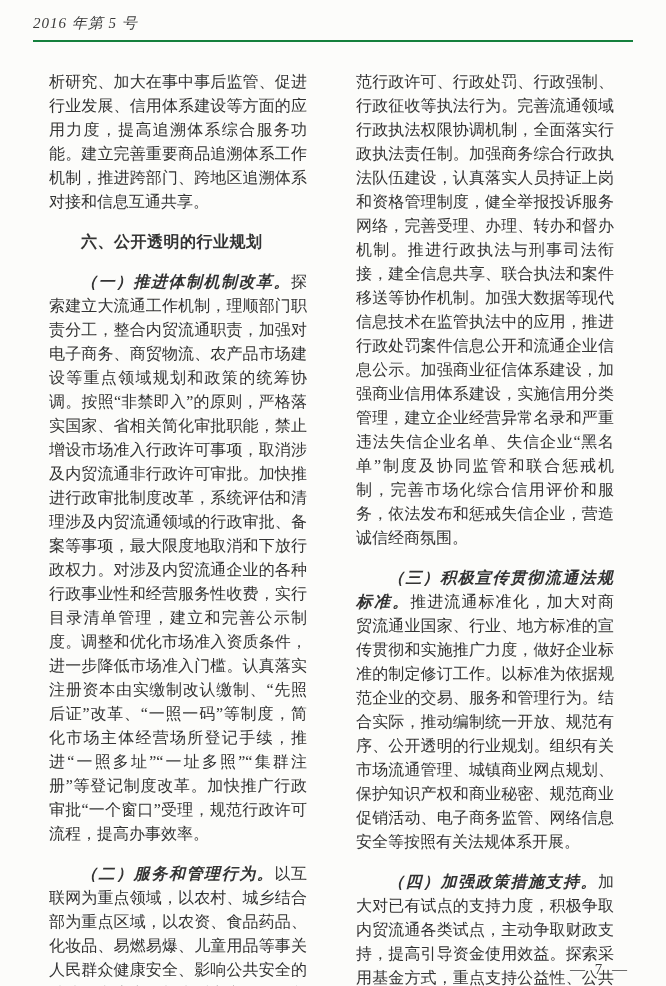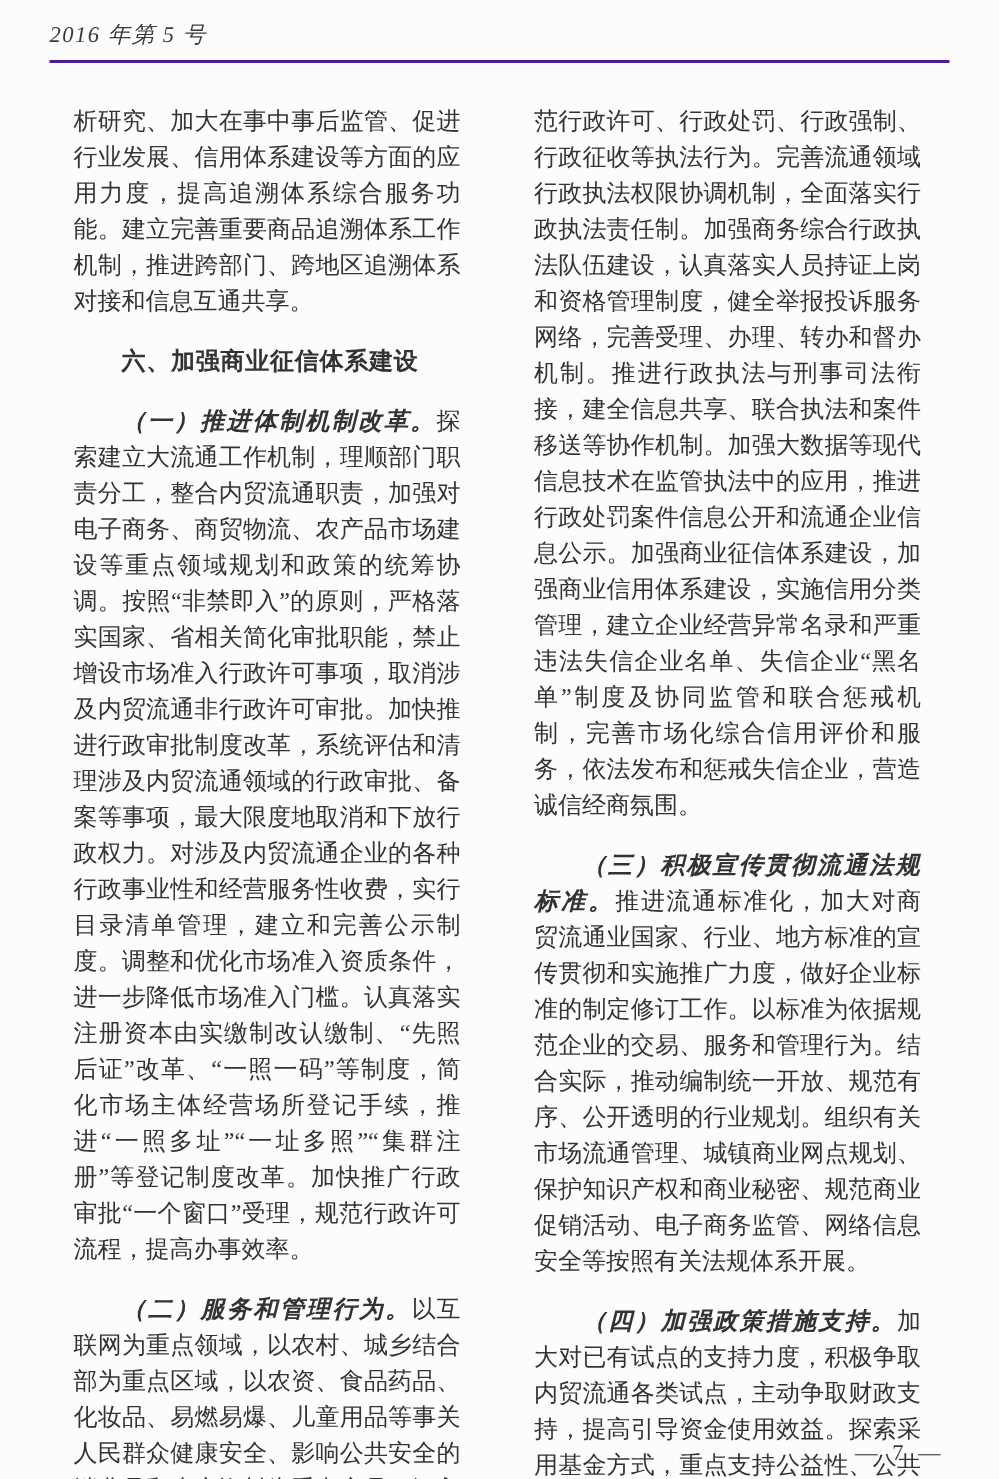--- a/index.html
+++ b/index.html
@@ -19,21 +19,21 @@
     overflow: hidden;
   }
   .header {
     display: flex;
     justify-content: space-between;
     align-items: baseline;
     font-size: 15px;
     font-style: italic;
     color: #3a3a3a;
     padding: 0 0 7px 0;
-    border-bottom: 2px solid #4c1d95;
+    border-bottom: 2px solid #15803d;
   }
   .header .issue {
     letter-spacing: 1px;
   }
   .header .gazette-title {
     letter-spacing: 2.5px;
   }
   .columns {
     display: flex;
     gap: 17px;
@@ -80,21 +80,21 @@
 <div class="page">
 
   <div class="header">
     <span class="issue">2016 年第 5 号</span>
   </div>
 
   <div class="columns">
 
     <div class="col">
       <p>析研究、加大在事中事后监管、促进行业发展、信用体系建设等方面的应用力度，提高追溯体系综合服务功能。建立完善重要商品追溯体系工作机制，推进跨部门、跨地区追溯体系对接和信息互通共享。</p>
-      <p class="section-heading">六、加强商业征信体系建设</p>
+      <p class="section-heading">六、公开透明的行业规划</p>
       <p class="indent"><span class="lead">（一）推进体制机制改革。</span><span>探索建立大流通工作机制，理顺部门职责分工，整合内贸流通职责，加强对电子商务、商贸物流、农产品市场建设等重点领域规划和政策的统筹协调。按照“非禁即入”的原则，严格落实国家、省相关简化审批职能，禁止增设市场准入行政许可事项，取消涉及内贸流通非行政许可审批。加快推进行政审批制度改革，系统评估和清理涉及内贸流通领域的行政审批、备案等事项，最大限度地取消和下放行政权力。对涉及内贸流通企业的各种行政事业性和经营服务性收费，实行目录清单管理，建立和完善公示制度。调整和优化市场准入资质条件，进一步降低市场准入门槛。认真落实注册资本由实缴制改认缴制、“先照后证”改革、“一照一码”等制度，简化市场主体经营场所登记手续，推进“一照多址”“一址多照”“集群注册”等登记制度改革。加快推广行政审批“一个窗口”受理，规范行政许可流程，提高办事效率。</span></p>
       <p class="indent"><span class="lead">（二）服务和管理行为。</span><span>以互联网为重点领域，以农村、城乡结合部为重点区域，以农资、食品药品、化妆品、易燃易爆、儿童用品等事关人民群众健康安全、影响公共安全的消费品和生产资料为重点商品，深入开展打击侵权假冒违法行为整治行动，打击制售假冒伪劣商品、虚假宣传、不正当竞争和侵犯知识产权等违法行为。充分利用新信息技术，创新市场监管手段，落实电子商务企业、网络服务商和上下游相关企业的责任。加强流通领域执法。推进流通领域执法机构、职能、权限、程序、责任法定化。规</span></p>
     </div>
 
     <div class="col">
       <p>范行政许可、行政处罚、行政强制、行政征收等执法行为。完善流通领域行政执法权限协调机制，全面落实行政执法责任制。加强商务综合行政执法队伍建设，认真落实人员持证上岗和资格管理制度，健全举报投诉服务网络，完善受理、办理、转办和督办机制。推进行政执法与刑事司法衔接，建全信息共享、联合执法和案件移送等协作机制。加强大数据等现代信息技术在监管执法中的应用，推进行政处罚案件信息公开和流通企业信息公示。加强商业征信体系建设，加强商业信用体系建设，实施信用分类管理，建立企业经营异常名录和严重违法失信企业名单、失信企业“黑名单”制度及协同监管和联合惩戒机制，完善市场化综合信用评价和服务，依法发布和惩戒失信企业，营造诚信经商氛围。</p>
       <p class="indent"><span class="lead">（三）积极宣传贯彻流通法规标准。</span><span>推进流通标准化，加大对商贸流通业国家、行业、地方标准的宣传贯彻和实施推广力度，做好企业标准的制定修订工作。以标准为依据规范企业的交易、服务和管理行为。结合实际，推动编制统一开放、规范有序、公开透明的行业规划。组织有关市场流通管理、城镇商业网点规划、保护知识产权和商业秘密、规范商业促销活动、电子商务监管、网络信息安全等按照有关法规体系开展。</span></p>
       <p class="indent"><span class="lead">（四）加强政策措施支持。</span><span>加大对已有试点的支持力度，积极争取内贸流通各类试点，主动争取财政支持，提高引导资金使用效益。探索采用基金方式，重点支持公益性、公共性内贸流通设施建设。落实新建社区商业和综合服务设施面积占社区总面积比例不得低于 10％的政策。对符合条件的农产品批发市场和农贸市场，实行免征土地使用税和房产税等政策。推进跨地区连锁经营企业总部和分支机构汇总纳税，落实国家已出台的促进中小商贸企业发展的减免</span></p>
     </div>
 

